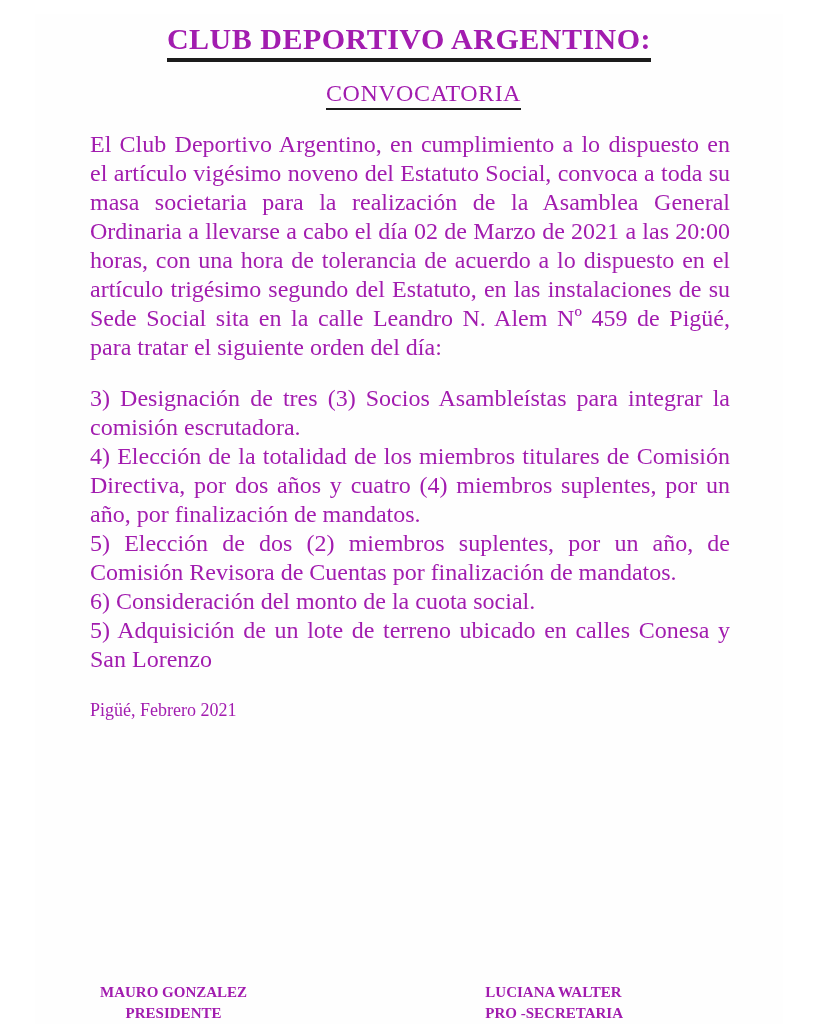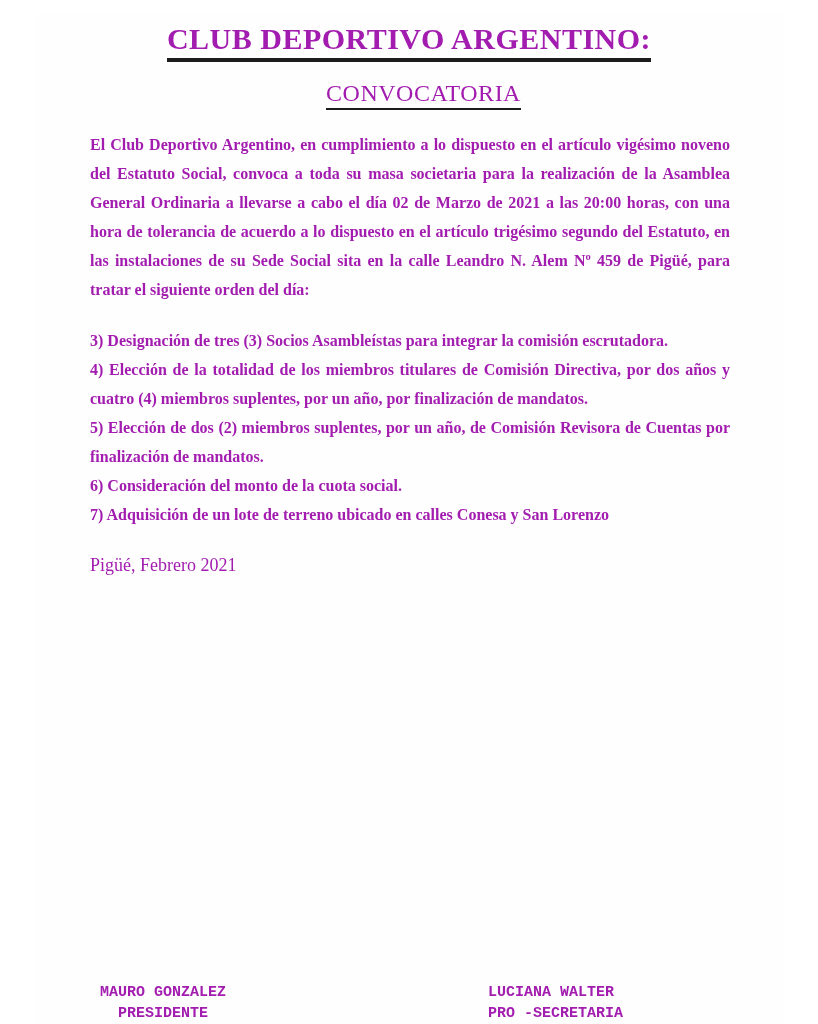--- a/index.html
+++ b/index.html
@@ -35,24 +35,23 @@
     letter-spacing: 0.5px;
     padding-left: 29px;
   }
   .u-thin {
     display: inline-block;
     border-bottom: 2px solid #1c1c1c;
     padding-bottom: 2px;
     line-height: 1.1;
   }
   .body-text {
-    font-size: 16px;
+    font-size: 24px;
     line-height: 29px;
     text-align: justify;
-    font-weight: bold;
   }
   .intro {
     margin: 20px 53px 0 55px;
   }
   .agenda-heading {
     text-align: center;
     margin-top: 56px;
     font-size: 24px;
     letter-spacing: 0.5px;
   }
@@ -65,21 +64,21 @@
     font-size: 18px;
   }
   .signatures {
     position: absolute;
     left: 0;
     right: 0;
     top: 968px;
     display: flex;
     justify-content: space-between;
     padding: 0 160px 0 65px;
-    font-family: Liberation Mono, monospace;
+    font-family: Liberation Serif, serif;
     font-weight: bold;
     font-size: 15px;
     line-height: 21px;
   }
   .sig-left { text-align: center; }
   .sig-right { text-align: left; }
 </style>
 </head>
 <body>
 
@@ -94,21 +93,21 @@
   </h2>
 
   <p class="body-text intro">El Club Deportivo Argentino, en cumplimiento a lo dispuesto en el artículo vigésimo noveno del Estatuto Social, convoca a toda su masa societaria para la realización de la Asamblea General Ordinaria a llevarse a cabo el día 02 de Marzo de 2021 a las 20:00 horas, con una hora de tolerancia de acuerdo a lo dispuesto en el artículo trigésimo segundo del Estatuto, en las instalaciones de su Sede Social sita en la calle Leandro N. Alem Nº 459 de Pigüé, para tratar el siguiente orden del día:</p>
 
 
   <div class="agenda body-text">
     <p>3) Designación de tres (3) Socios Asambleístas para integrar la comisión escrutadora.</p>
     <p>4) Elección de la totalidad de los miembros titulares de Comisión Directiva, por dos años y cuatro (4) miembros suplentes, por un año, por finalización de mandatos.</p>
     <p>5) Elección de dos (2) miembros suplentes, por un año, de Comisión Revisora de Cuentas por finalización de mandatos.</p>
     <p>6) Consideración del monto de la cuota social.</p>
-    <p>7) Adquisición de un lote de terreno ubicado en calles Conesa y San Lorenzo</p>
+    <p>5) Adquisición de un lote de terreno ubicado en calles Conesa y San Lorenzo</p>
   </div>
 
   <p class="dateline">Pigüé, Febrero 2021</p>
 
   <div class="signatures">
     <div class="sig-left">
       <div>MAURO GONZALEZ</div>
       <div>PRESIDENTE</div>
     </div>
     <div class="sig-right">

